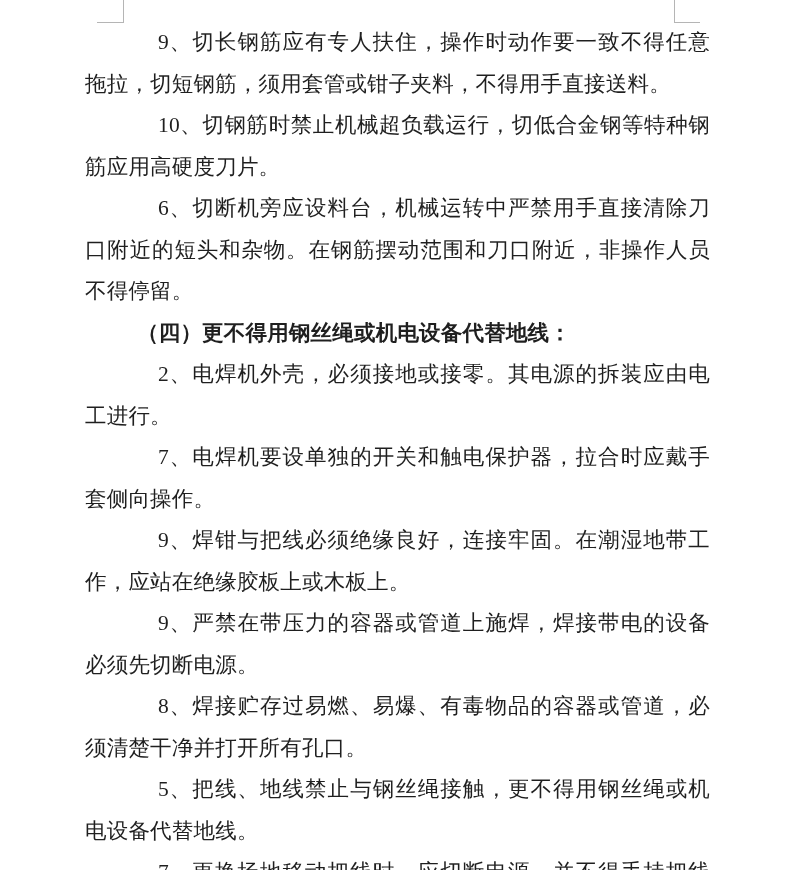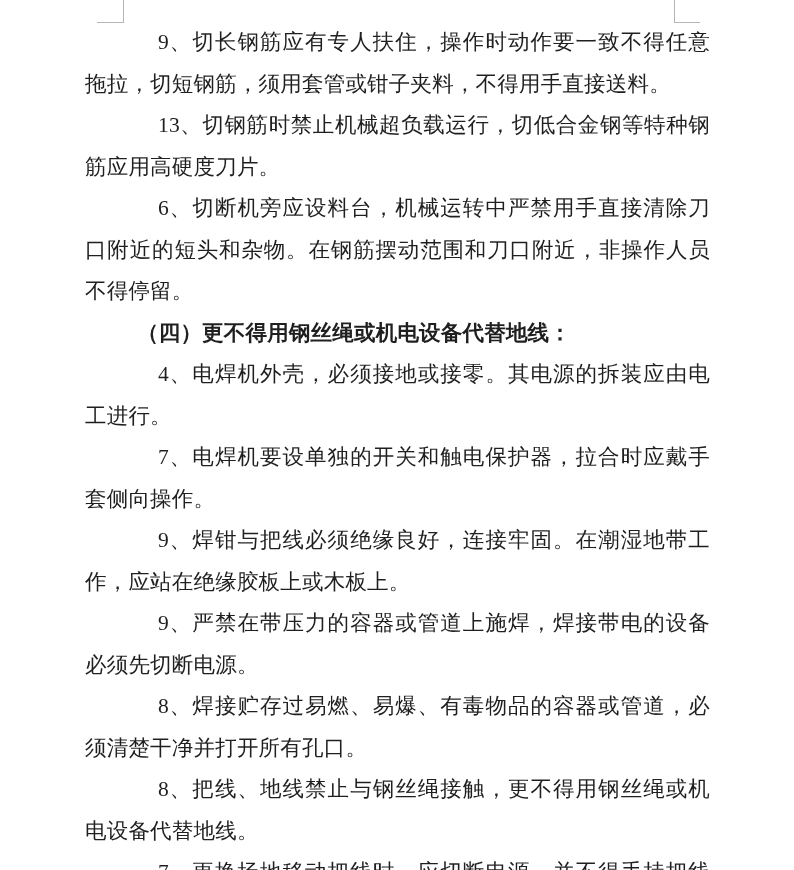--- a/index.html
+++ b/index.html
@@ -57,24 +57,24 @@
   }
 </style>
 </head>
 <body>
 
 <div class="page">
   <div class="crop-mark tl"></div>
   <div class="crop-mark tr"></div>
   <div class="doc-content" id="doc-content">
       <p class="body-para">9、切长钢筋应有专人扶住，操作时动作要一致不得任意拖拉，切短钢筋，须用套管或钳子夹料，不得用手直接送料。</p>
-      <p class="body-para">13、切钢筋时禁止机械超负载运行，切低合金钢等特种钢筋应用高硬度刀片。</p>
+      <p class="body-para">10、切钢筋时禁止机械超负载运行，切低合金钢等特种钢筋应用高硬度刀片。</p>
       <p class="body-para">6、切断机旁应设料台，机械运转中严禁用手直接清除刀口附近的短头和杂物。在钢筋摆动范围和刀口附近，非操作人员不得停留。</p>
       <p class="heading-para">（四）更不得用钢丝绳或机电设备代替地线：</p>
-      <p class="body-para">4、电焊机外壳，必须接地或接零。其电源的拆装应由电工进行。</p>
+      <p class="body-para">2、电焊机外壳，必须接地或接零。其电源的拆装应由电工进行。</p>
       <p class="body-para">7、电焊机要设单独的开关和触电保护器，拉合时应戴手套侧向操作。</p>
       <p class="body-para">9、焊钳与把线必须绝缘良好，连接牢固。在潮湿地带工作，应站在绝缘胶板上或木板上。</p>
       <p class="body-para">9、严禁在带压力的容器或管道上施焊，焊接带电的设备必须先切断电源。</p>
       <p class="body-para">8、焊接贮存过易燃、易爆、有毒物品的容器或管道，必须清楚干净并打开所有孔口。</p>
-      <p class="body-para">8、把线、地线禁止与钢丝绳接触，更不得用钢丝绳或机电设备代替地线。</p>
+      <p class="body-para">5、把线、地线禁止与钢丝绳接触，更不得用钢丝绳或机电设备代替地线。</p>
       <p class="body-para">7、更换场地移动把线时，应切断电源，并不得手持把线爬</p>
     </div>
 </div>
 
 </body></html>

